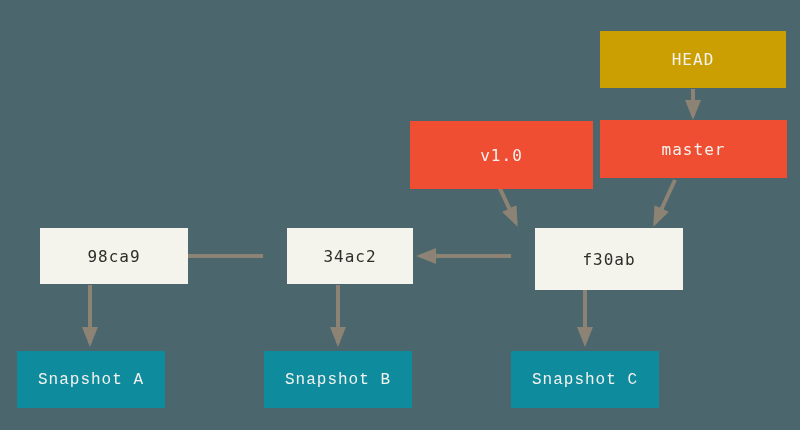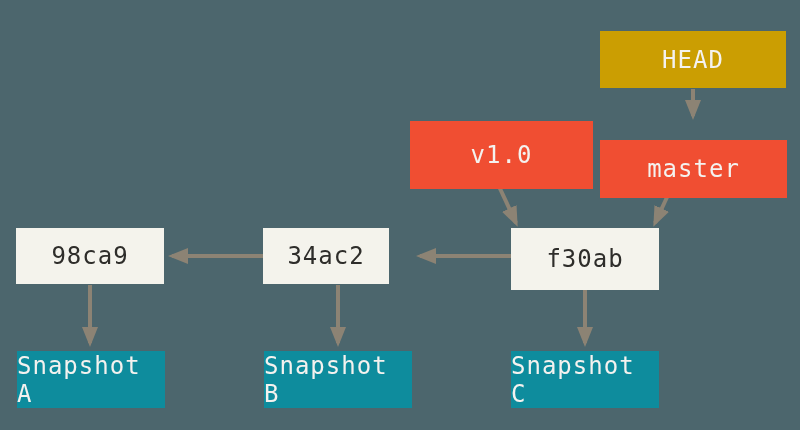--- a/index.html
+++ b/index.html
@@ -18,27 +18,27 @@
     width:800px;height:430px;
     background:var(--background);
     overflow:hidden;
     font-family:"DejaVu Sans Mono","Liberation Mono",monospace;
   }
   .arrows{position:absolute;left:0;top:0;width:800px;height:430px;}
   .arrows line{stroke:var(--arrow_gray);stroke-width:4;}
   .box{
     position:absolute;
     display:flex;align-items:center;justify-content:center;
-    font-size:24px;letter-spacing:1px;
+    font-size:16px;letter-spacing:1px;
     box-sizing:border-box;
   }
   .gold{background:var(--head_gold);color:var(--light_text);}
   .red{background:var(--ref_red);color:var(--light_text);}
-  .cream{background:var(--commit_cream);color:var(--commit_text);}
-  .teal{background:var(--snapshot_teal);color:var(--light_text);}
+  .cream{background:var(--commit_cream);color:var(--commit_text);margin-left:24px;}
+  .teal{background:var(--snapshot_teal);color:var(--light_text);font-family:Liberation Mono, monospace;}
 </style>
 </head>
 <body>
 
 <div class="canvas">
 
   <svg class="arrows" width="800" height="430" viewBox="0 0 800 430" aria-hidden="true">
     <defs>
       <marker id="ah" viewBox="0 0 10 10" refX="8" refY="5" markerWidth="5" markerHeight="5" orient="auto-start-reverse">
         <path d="M0,1 L10,5 L0,9 z" fill="var(--arrow_gray)"></path>
@@ -55,21 +55,21 @@
   </svg>
 
   <div class="box gold" style="left:600px;top:31px;width:186px;height:57px">
     <span>HEAD</span>
   </div>
 
   <div class="box red" style="left:410px;top:121px;width:183px;height:68px">
     <span>v1.0</span>
   </div>
 
-  <div class="box red" style="left:600px;top:140px;width:187px;height:58px">
+  <div class="box red" style="left:600px;top:120px;width:187px;height:58px">
     <span>master</span>
   </div>
 
   <div class="box cream" style="left:16px;top:228px;width:148px;height:56px">
     <span>98ca9</span>
   </div>
 
   <div class="box cream" style="left:263px;top:228px;width:126px;height:56px">
     <span>34ac2</span>
   </div>

